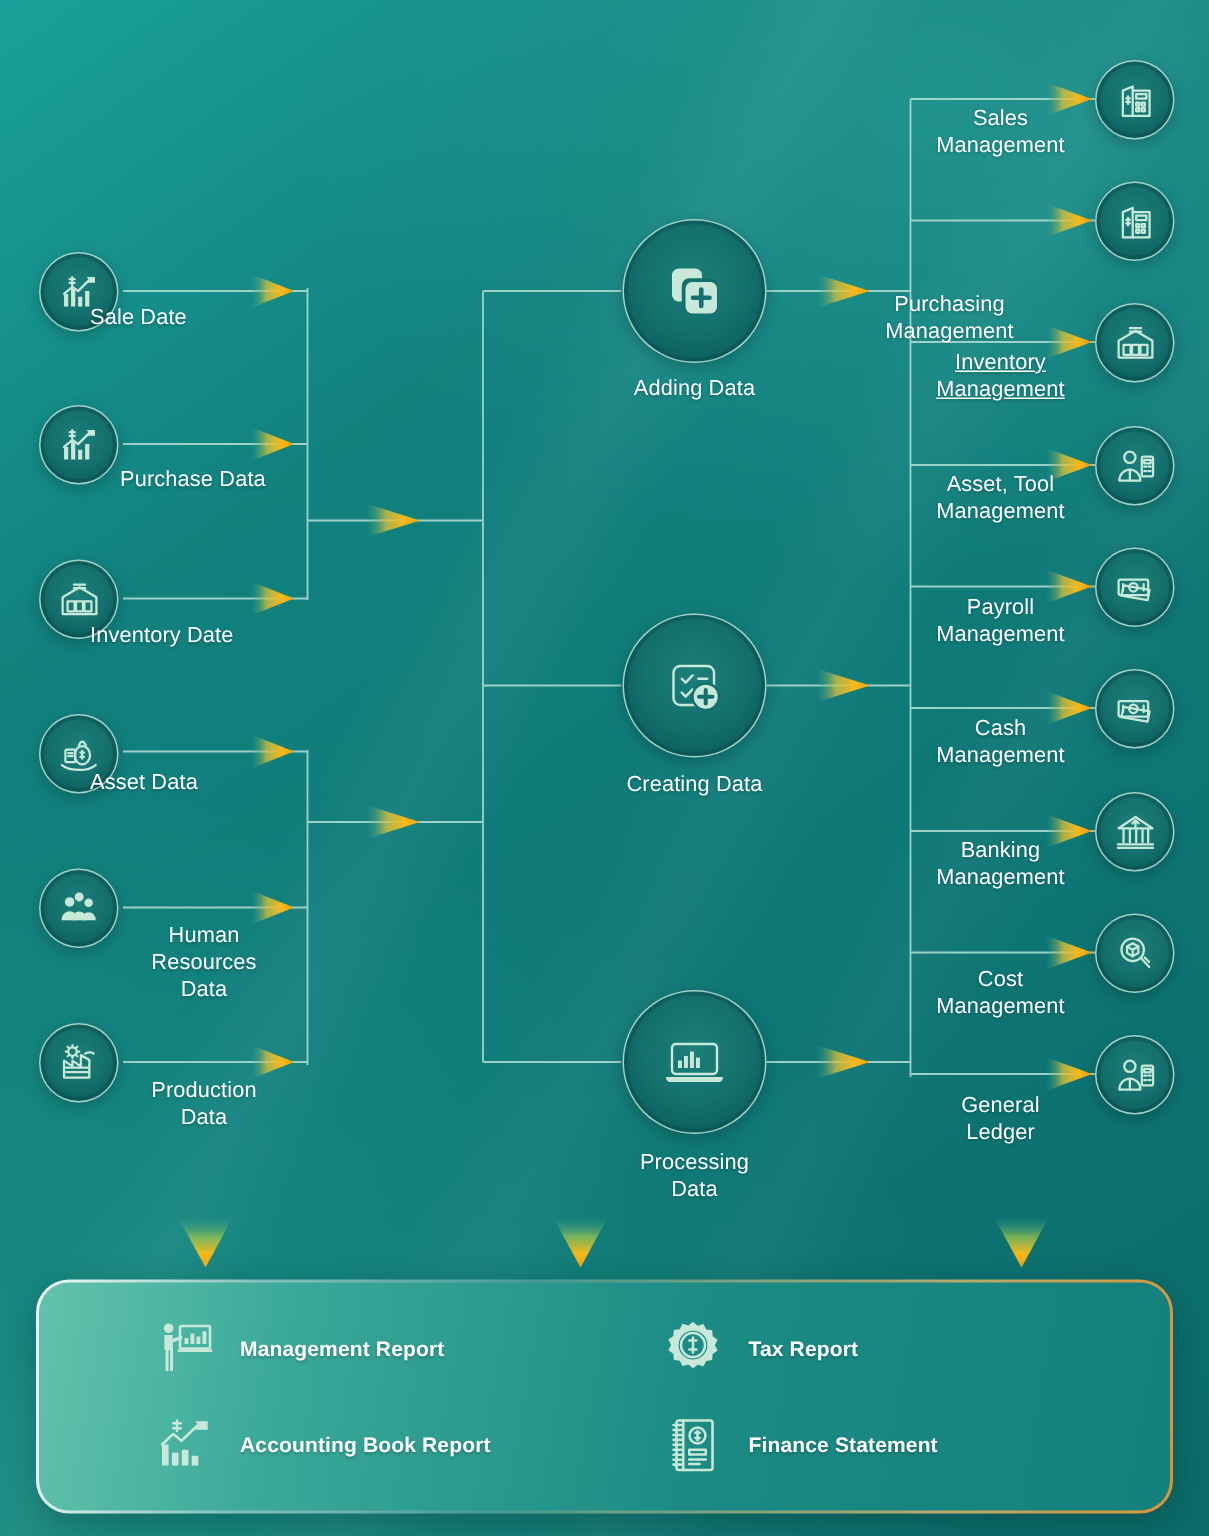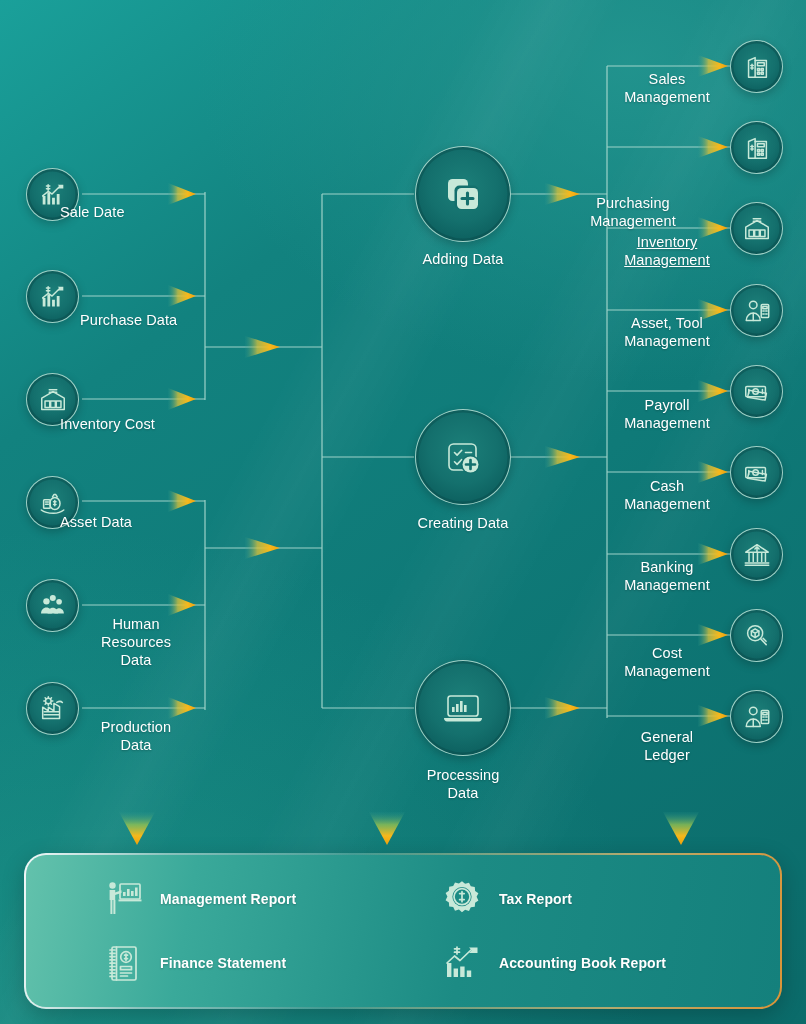--- a/index.html
+++ b/index.html
@@ -224,21 +224,21 @@
     <span>
       <svg width="30" height="30" viewBox="0 0 32 32">
         <path class="glyph-s" d="M4 14L16 7l12 7v12H4z"></path>
         <path class="glyph-s" d="M12 5h8M12 7.6h8"></path>
         <rect class="glyph-s" x="7.5" y="17" width="5" height="7"></rect>
         <rect class="glyph-s" x="13.5" y="17" width="5" height="7"></rect>
         <rect class="glyph-s" x="19.5" y="17" width="5" height="7"></rect>
       </svg>
     </span>
   </div>
-  <div class="label" style="left:60px; top:415px; width:170px; text-align:left;">Inventory Cost</div>
+  <div class="label" style="left:60px; top:415px; width:170px; text-align:left;">Inventory Date</div>
 
   <div class="node node-sm" style="left:26px; top:476px;">
     <span>
       <svg width="30" height="30" viewBox="0 0 32 32">
         <path class="glyph-s" d="M18 10c3 0 5.5 3 5.5 6.5S21 23 18 23s-5.5-3-5.5-6.5S15 10 18 10z"></path>
         <path class="glyph-s" d="M15.5 9.5l1.5-2.5h2l1.5 2.5"></path>
         <path class="glyph-s" d="M16.6 14.6h2.6M16.6 17.6h2.6M17.9 13.4v5.6"></path>
         <rect class="glyph-s" x="6" y="12.5" width="7" height="9" rx="0.8"></rect>
         <path class="glyph-s" d="M8 15h3M8 17.2h3"></path>
         <path class="glyph-s" d="M3.5 23.5c3 2.5 8 3.5 13 3.5s8.5-1.5 11-3.5"></path>
@@ -468,39 +468,39 @@
             <circle class="glyph-s" cx="20" cy="17.7" r="8" stroke-width="2.3"></circle>
             <path class="glyph-s" d="M17.6 14.6h4.6M17.6 20.6h4.6M20 12.7v10" stroke-width="2.1"></path>
           </svg>
         </span>
         <span class="rlabel">Tax Report</span>
       </div>
 
       <div class="report-item">
         <span class="ricon">
           <svg width="40" height="40" viewBox="0 0 40 40">
+            <path class="glyph" d="M5 34h4.4V20H5zM11.6 34H16v-8.5h-4.4zM18.2 34h4.4V23.5h-4.4zM24.8 34h4.4v-6.5h-4.4z"></path>
+            <path class="glyph-s" d="M5 20l7.5-7 5.5 4.5L30 6" stroke-width="2.8"></path>
+            <path class="glyph" d="M35.5 4.5H27l2.8 2.8-2.8 2.8h8.5z"></path>
+            <path class="glyph-s" d="M12.5 5.8h5M12.5 9.2h5M15 4v7" stroke-width="2.1"></path>
+          </svg>
+        </span>
+        <span class="rlabel">Accounting Book Report</span>
+      </div>
+
+      <div class="report-item">
+        <span class="ricon">
+          <svg width="40" height="40" viewBox="0 0 40 40">
             <rect class="glyph-s" x="9" y="4" width="24" height="33" rx="1.5" stroke-width="2"></rect>
             <path class="glyph-s" d="M13.5 4v33" stroke-width="2"></path>
             <path class="glyph-s" d="M7 7h5M7 10.3h5M7 13.6h5M7 16.9h5M7 20.2h5M7 23.5h5M7 26.8h5M7 30.1h5M7 33.4h5" stroke-width="1.7"></path>
             <circle class="glyph-s" cx="23" cy="14" r="5.3" stroke-width="2"></circle>
             <path class="glyph-s" d="M21.6 12.2h2.9M21.6 15.6h2.9M23 11v6.2" stroke-width="1.7"></path>
             <path class="glyph-s" d="M17.5 23.5h11v3.2h-11z" stroke-width="1.8"></path>
             <path class="glyph-s" d="M17.5 30h11M17.5 33h7" stroke-width="1.8"></path>
           </svg>
         </span>
         <span class="rlabel">Finance Statement</span>
       </div>
 
-      <div class="report-item">
-        <span class="ricon">
-          <svg width="40" height="40" viewBox="0 0 40 40">
-            <path class="glyph" d="M5 34h4.4V20H5zM11.6 34H16v-8.5h-4.4zM18.2 34h4.4V23.5h-4.4zM24.8 34h4.4v-6.5h-4.4z"></path>
-            <path class="glyph-s" d="M5 20l7.5-7 5.5 4.5L30 6" stroke-width="2.8"></path>
-            <path class="glyph" d="M35.5 4.5H27l2.8 2.8-2.8 2.8h8.5z"></path>
-            <path class="glyph-s" d="M12.5 5.8h5M12.5 9.2h5M15 4v7" stroke-width="2.1"></path>
-          </svg>
-        </span>
-        <span class="rlabel">Accounting Book Report</span>
-      </div>
-
     </div>
   </div>
 </div>
 
 </body></html>

